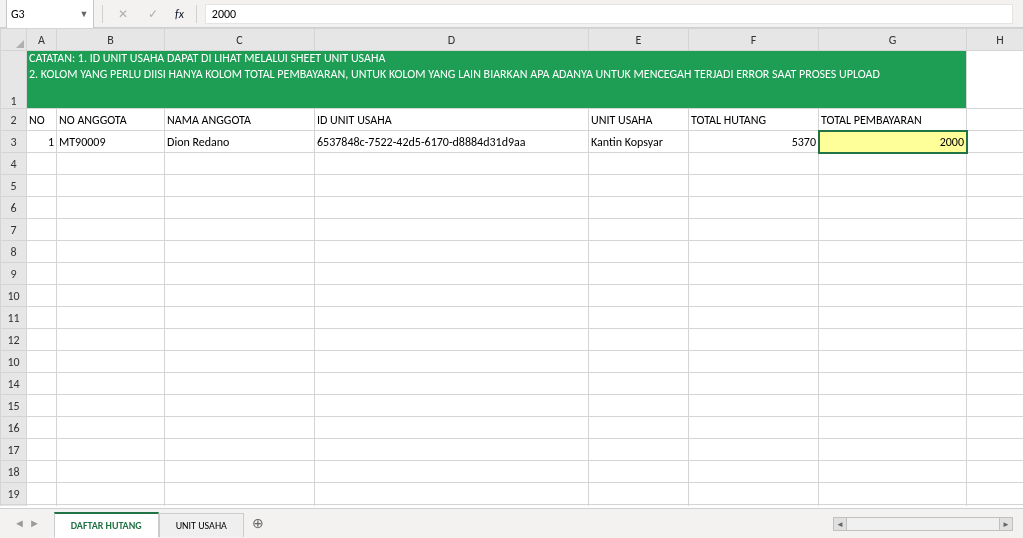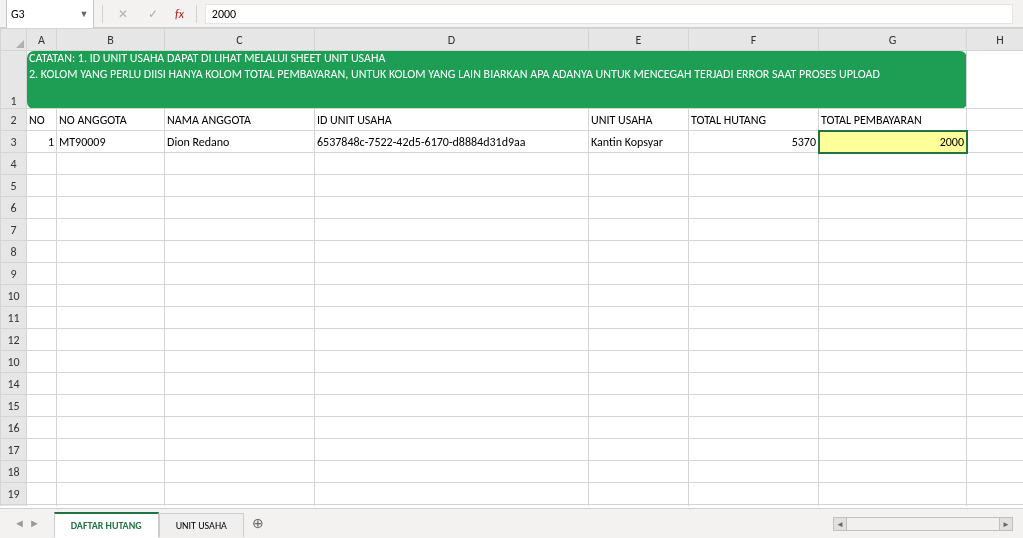--- a/index.html
+++ b/index.html
@@ -44,21 +44,21 @@
     width: 24px;
     height: 20px;
     display: flex;
     align-items: center;
     justify-content: center;
     color: #aeaeae;
     cursor: pointer;
   }
   .fx-label {
     font-style: italic;
-    color: #b91c1c;
+    color: #0f172a;
     font-size: 12px;
     padding: 0 4px;
   }
   .formula-input {
     flex: 1;
     height: 20px;
     border: 1px solid #e4e4e4;
     background: #ffffff;
     display: flex;
     align-items: center;
@@ -139,21 +139,20 @@
   
   .note {
     background: #1e9e54 !important;
     color: #ffffff;
     font-weight: bold;
     padding: 4px 4px;
     line-height: 1.3;
     white-space: normal;
     height: 58px !important;
     vertical-align: top;
-    border-radius: 7px;
   }
   
   .hdr td {
     font-weight: bold;
   }
   
   .num { text-align: right; margin-left: 24px; }
   .numA { text-align: right; padding-right: 2px; }
 
   

